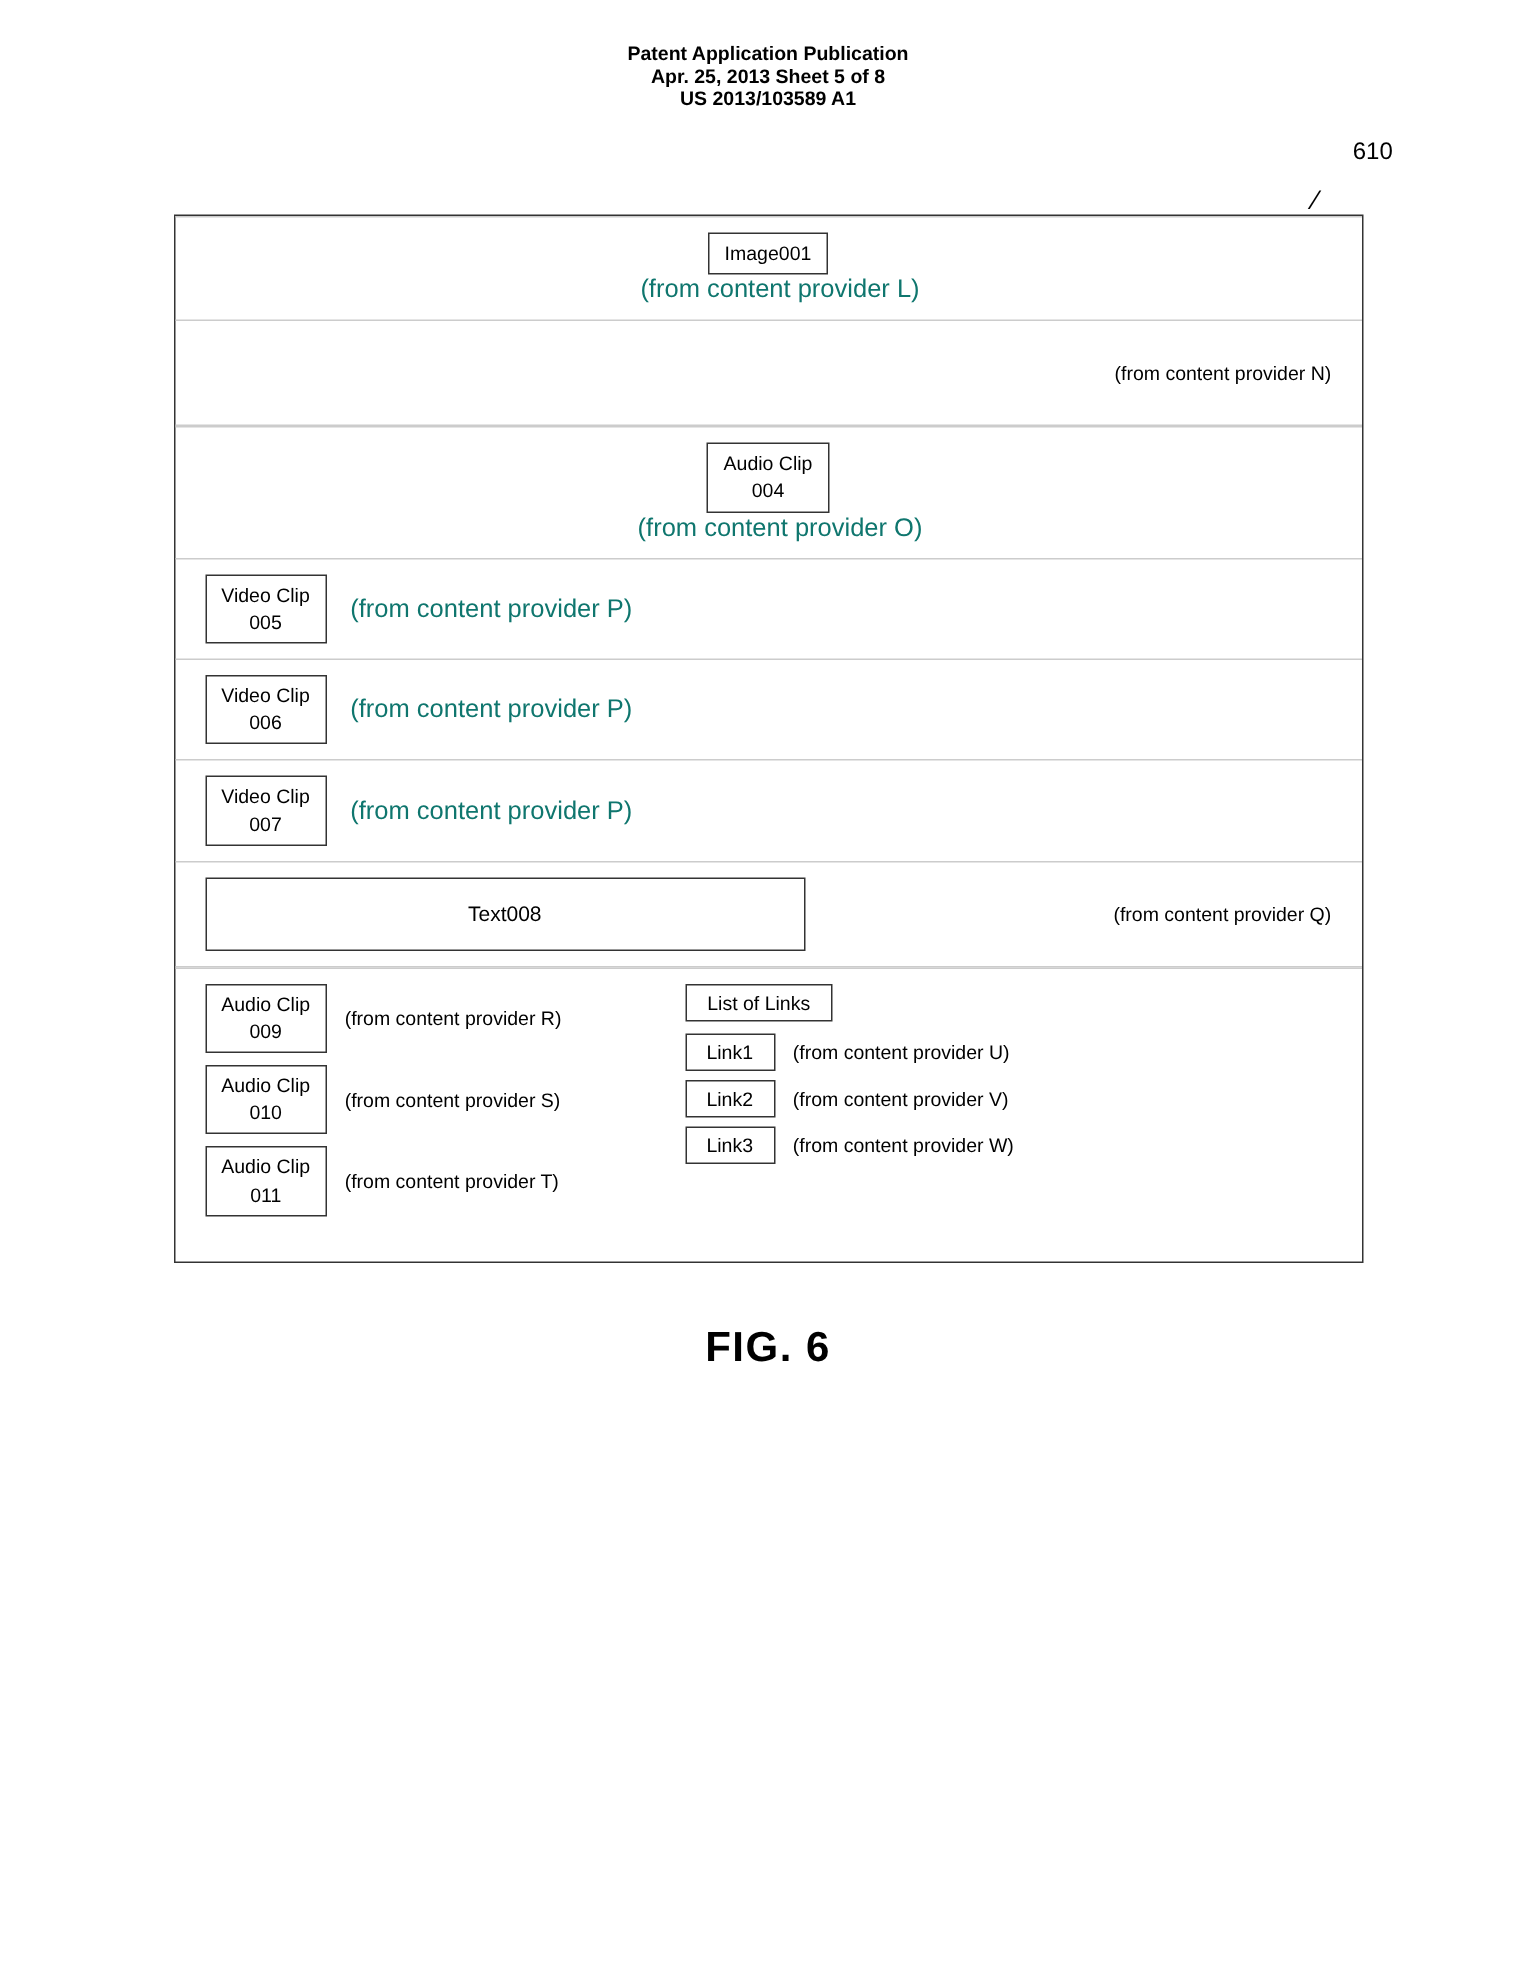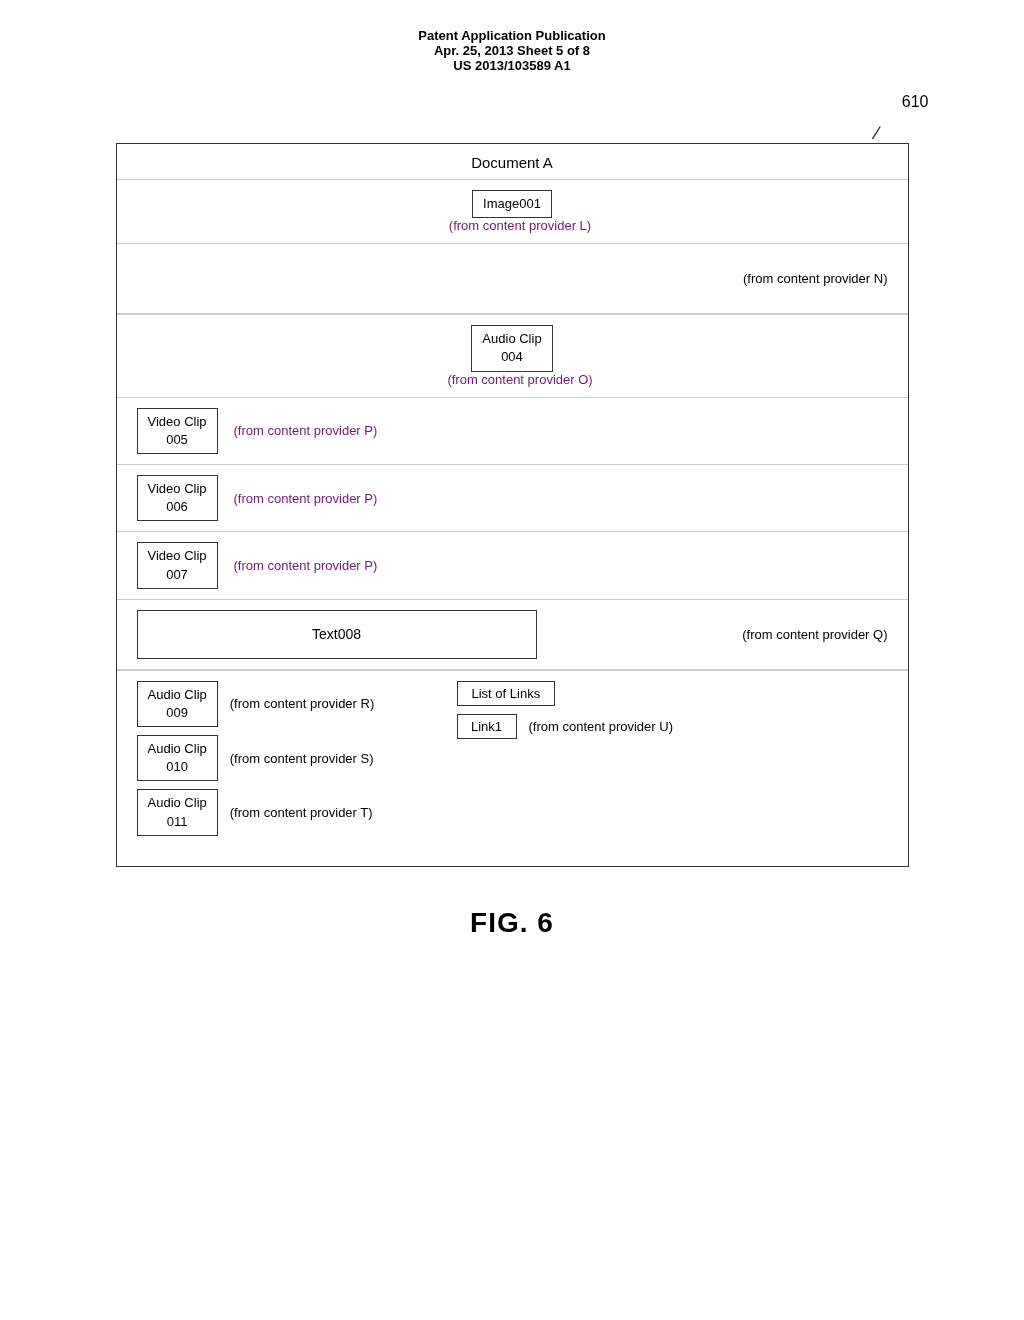--- a/index.html
+++ b/index.html
@@ -80,23 +80,23 @@
       border: 1px solid #333;
       padding: 4px 10px;
       font-size: 13px;
       min-width: 80px;
       text-align: center;
       white-space: nowrap;
       line-height: 1.4;
     }
 
     .item-label {
-      font-size: 13px;
+      font-size: 17px;
       margin-left: 16px;
-      color: #701a75;
+      color: #0f766e;
     }
 
     .text-block-row {
       display: flex;
       align-items: stretch;
       border-bottom: 1px solid #ccc;
       min-height: 70px;
     }
 
     .divider-row {
@@ -111,21 +111,20 @@
   <span>Patent Application Publication</span>
   <span>Apr. 25, 2013  Sheet 5 of 8</span>
   <span>US 2013/103589 A1</span>
 </div>
 
 <div class="diagram-area">
   <div class="ref-number">610</div>
   <div class="ref-arrow" style="font-size:18px;">∕</div>
 
   <div class="main-box">
-    <div class="doc-title">Document A</div>
 
     <div class="content-row divider-row">
       <div class="item-box">Image001</div>
       <span class="item-label">(from content provider L)</span>
     </div>
 
 
     <div class="text-block-row">
       <div style="flex:1; display:flex; align-items:stretch; padding: 0;">
         <div style="display:flex; align-items:center; font-size:13px; margin-left:auto; padding-right:20px; padding-left:10px;">
@@ -188,19 +187,27 @@
       <div style="flex:1; margin-left:20px;">
         <div style="border:1px solid #333; display:inline-block; padding:4px 14px; font-size:13px; margin-bottom:8px;">
           <span>List of Links</span>
         </div>
         
         <div style="display:flex; align-items:center; margin-bottom:6px;">
           <div style="border:1px solid #333; padding:4px 10px; font-size:13px; min-width:60px; text-align:center;">Link1</div>
           <span style="font-size:13px; margin-left:12px;">(from content provider U)</span>
         </div>
         
+        <div style="display:flex; align-items:center; margin-bottom:6px;">
+          <div style="border:1px solid #333; padding:4px 10px; font-size:13px; min-width:60px; text-align:center;">Link2</div>
+          <span style="font-size:13px; margin-left:12px;">(from content provider V)</span>
+        </div>
         
+        <div style="display:flex; align-items:center;">
+          <div style="border:1px solid #333; padding:4px 10px; font-size:13px; min-width:60px; text-align:center;">Link3</div>
+          <span style="font-size:13px; margin-left:12px;">(from content provider W)</span>
+        </div>
       </div>
     </div>
   </div>
 </div>
 
 <div class="figure-caption" style="margin-top:40px;">FIG. 6</div>
 
 </body></html>

